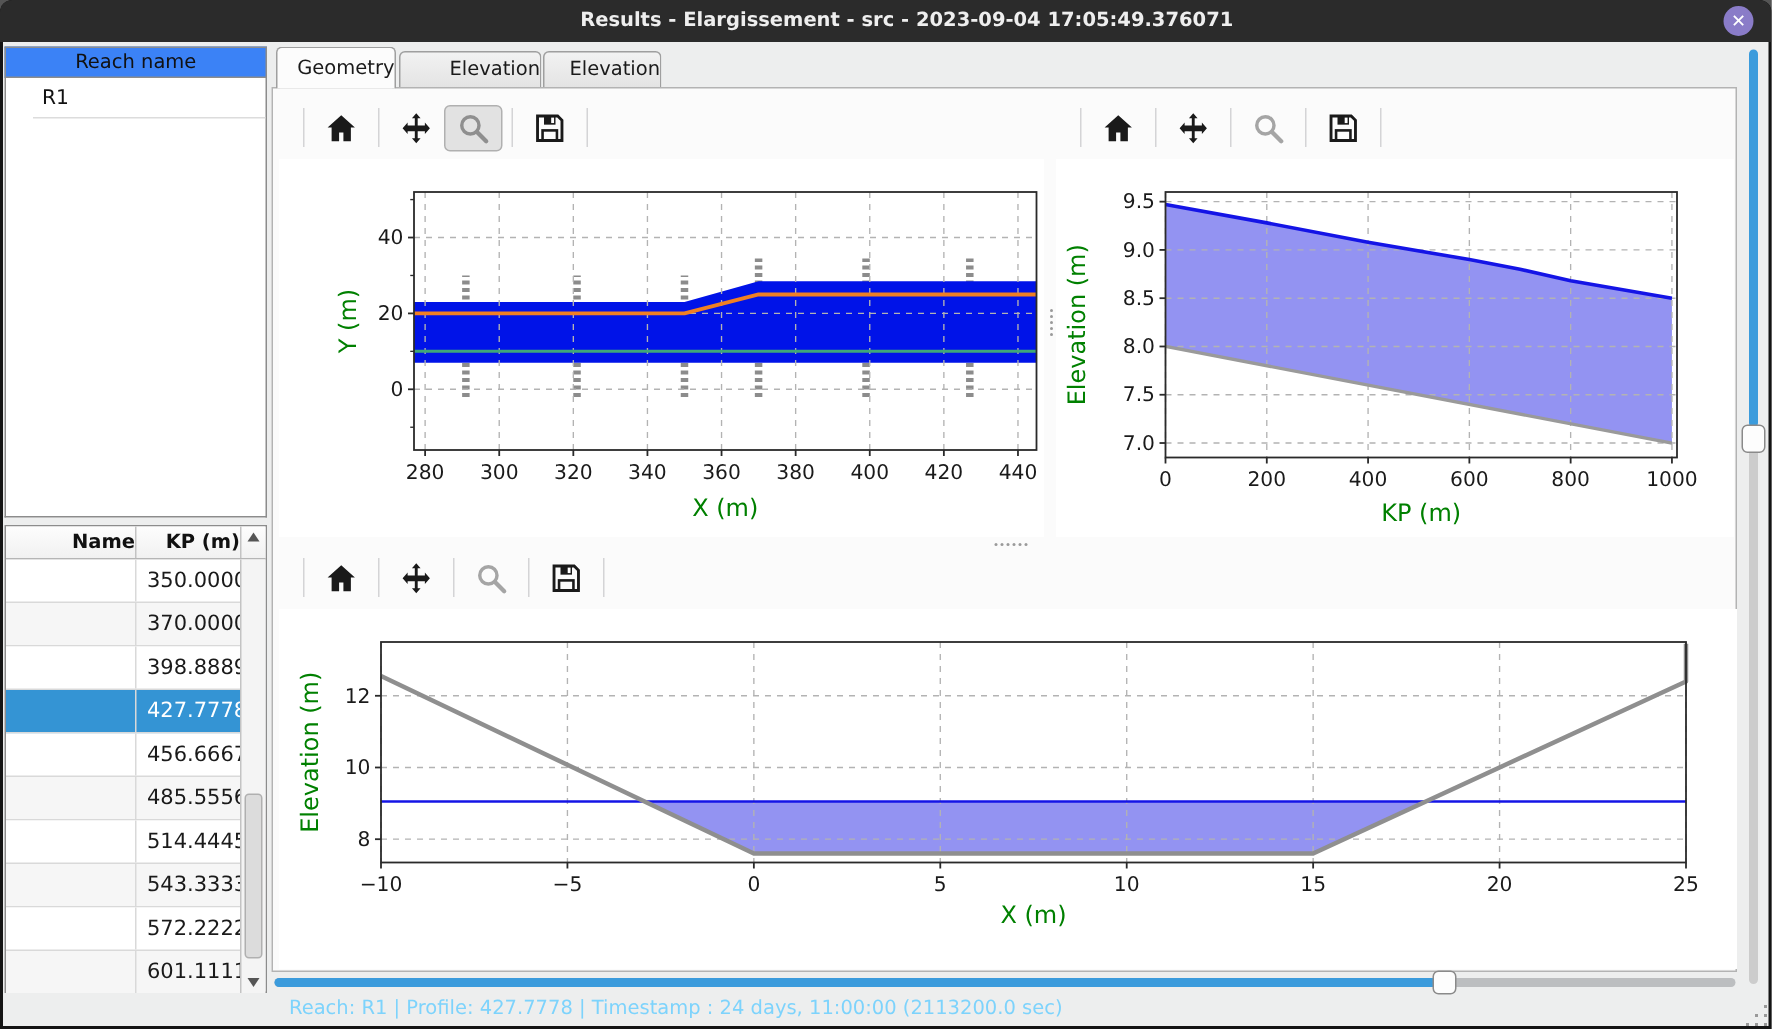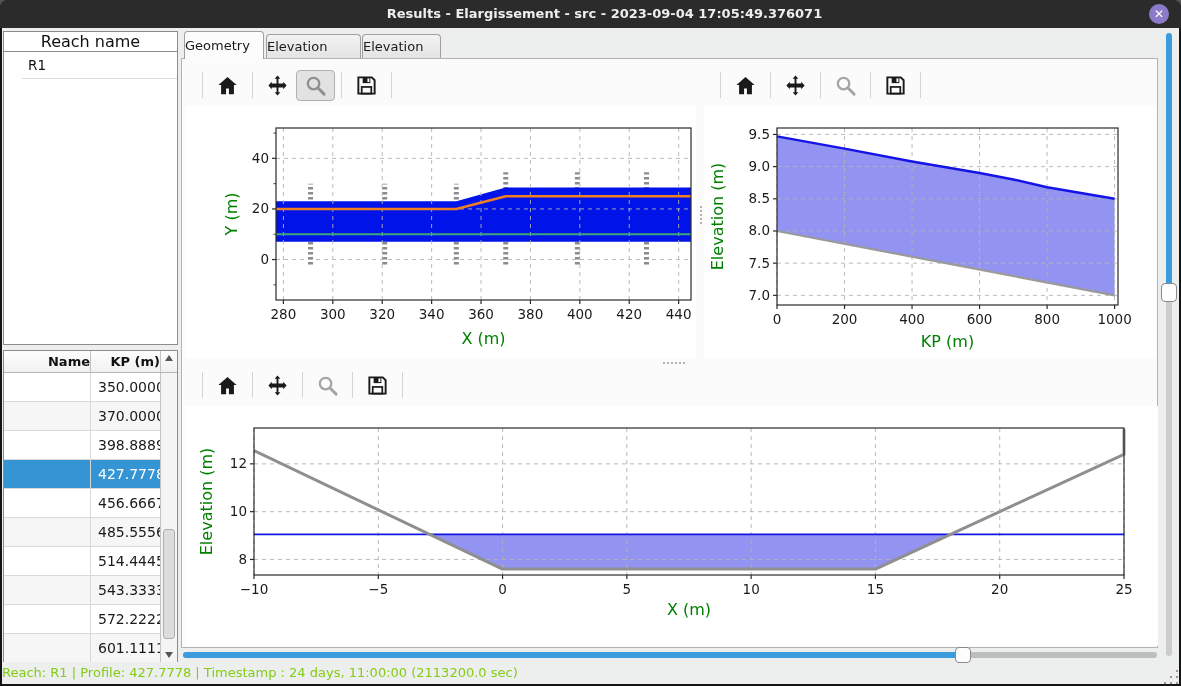--- a/index.html
+++ b/index.html
@@ -5,21 +5,21 @@
   * { margin:0; padding:0; box-sizing:border-box; }
   html,body { background:#555; }
   body { font-family:"DejaVu Sans","Liberation Sans",sans-serif; }
   .window { position:relative; width:1181px; height:686px; background:#141414; overflow:hidden; border-radius:8px 8px 0 0; }
   .titlebar { position:absolute; left:0; top:0; width:1181px; height:28px; background:#2b2b2b; border-radius:8px 8px 0 0; }
   .title-text { position:absolute; left:0; top:0; width:100%; height:28px; line-height:28px; text-align:center; color:#eeeeee; font-size:13px; font-weight:600;padding-left:28px; }
   .close-btn { position:absolute; right:12px; top:4px; width:20px; height:20px; border-radius:50%; background:#8a7cc8; color:#fff; font-size:12px; line-height:20px; text-align:center; cursor:pointer; }
   .main-bg { position:absolute; left:2px; top:28px; width:1177px; height:656px; background:#edeeee; }
 
   
-  .reach-header { position:absolute; left:3px; top:31px; width:175px; height:21px; background:#ffffff; border:1px solid #8c8c8c; text-align:center; font-size:16px; line-height:19px; color:#111; }
+  .reach-header { position:absolute; left:3px; top:31px; width:175px; height:21px; background:#3b82f6; border:1px solid #8c8c8c; text-align:center; font-size:13px; line-height:19px; color:#111; }
   .reach-list { position:absolute; left:3px; top:52px; width:175px; height:293px; background:#ffffff; border:1px solid #8c8c8c; border-top:none;padding-left:18px; }
   .reach-row { height:27px; line-height:27px; padding-left:6px; font-size:13.5px; color:#111; border-bottom:1px solid #dcdcdc; }
 
   .ptable { position:absolute; left:3px; top:350px; width:175px; height:312px; background:#ffffff; border:1px solid #8c8c8c; }
   .ptable-head { display:flex; height:22px; background:linear-gradient(#fdfdfd,#f1f1f1); border-bottom:1px solid #b5b5b5; font-size:13px; font-weight:bold; color:#111; }
   .hcell { line-height:21px; text-align:right; }
   .hcell.name { width:87px; border-right:1px solid #c3c3c3; }
   .hcell.kp { width:70px; border-right:1px solid #c3c3c3; }
   .ptable-body { position:absolute; left:0; top:22px; width:156px; height:289px; overflow:hidden; }
   .trow { display:flex; height:29px; border-bottom:1px solid #d9d9d9; background:#ffffff; }
@@ -28,21 +28,21 @@
   .trow.selected .tcell { color:#ffffff; }
   .tcell { font-size:14px; color:#1a1a1a; line-height:28px; }
   .tcell.name { width:87px; border-right:1px solid #d9d9d9; }
   .tcell.kp { width:69px; padding-left:7px; }
   .vscroll { position:absolute; right:0; top:22px; width:17px; height:289px; background:#f4f4f4; border-left:1px solid #c3c3c3; }
   .arrow-up { position:absolute; top:-18px; left:4px; width:0; height:0; border-left:4px solid transparent; border-right:4px solid transparent; border-bottom:6px solid #555; }
   .arrow-down { position:absolute; bottom:4px; left:4px; width:0; height:0; border-left:4px solid transparent; border-right:4px solid transparent; border-top:6px solid #555; }
   .vthumb { position:absolute; left:2px; top:156px; width:12px; height:110px; background:#dcdcdc; border:1px solid #b0b0b0; border-radius:3px; }
 
   
-  .tab { position:absolute; font-size:13px; color:#1a1a1a; text-align:left; border:1px solid #9f9f9f; border-bottom:none; border-radius:4px 4px 0 0; background:linear-gradient(#f2f2f2,#e3e3e3); }
+  .tab { position:absolute; font-size:13px; color:#1a1a1a; text-align:right; border:1px solid #9f9f9f; border-bottom:none; border-radius:4px 4px 0 0; background:linear-gradient(#f2f2f2,#e3e3e3); }
   .tab.active { background:#fcfcfc; z-index:3; }
   .tabpanel { position:absolute; left:181px; top:58px; width:977px; height:590px; background:#fbfbfb; border:1px solid #b3b3b3; }
 
   
   .toolbar { position:absolute; display:flex; align-items:center; height:34px; }
   .tbtn { padding:0 7px; display:flex; align-items:center; cursor:pointer; }
   .tbtn svg { width:23px; height:23px; }
   .tbtn.pressed { background:#e2e2e2; border:1px solid #b0b0b0; border-radius:4px; padding:3px 7px; }
   .tsep { width:1px; height:26px; background:#d4d4d6; margin:0 6px; }
   .coord { position:absolute; left:440px; top:74px; width:256px; height:20px; text-align:right; font-size:13px; color:#1a1a1a; white-space:pre; }
@@ -54,21 +54,21 @@
   .dot { position:absolute; width:2px; height:2px; background:#9a9a9a; border-radius:1px; }
 
   
   .hslider-track { position:absolute; left:183px; top:652px; width:974px; height:6px; background:#bcbec0; border-radius:3px; }
   .hslider-fill { position:absolute; left:0; top:0; width:778px; height:6px; background:#3b9bdc; border-radius:3px; }
   .hslider-thumb { position:absolute; left:955px; top:647px; width:16px; height:16px; background:#fdfdfd; border:1px solid #8a8a8a; border-radius:4px; }
   .vslider-fill { position:absolute; left:1166px; top:33px; width:6px; height:252px; background:#3b9bdc; border-radius:3px; }
   .vslider-track { position:absolute; left:1166px; top:285px; width:6px; height:371px; background:#cccccc; border-radius:3px; }
   .vslider-thumb { position:absolute; left:1161px; top:283px; width:16px; height:19px; background:#fdfdfd; border:1px solid #8a8a8a; border-radius:4px; }
 
-  .statusbar { position:absolute; left:2px; top:663px; width:947px; height:21px; font-size:13px; color:#84cc16; text-align:left; padding-right:50px; line-height:20px; white-space:pre; }
+  .statusbar { position:absolute; left:2px; top:663px; width:947px; height:21px; font-size:13px; color:#7dd3fc; text-align:center; padding-right:50px; line-height:20px; white-space:pre; }
   .grip { position:absolute; left:1164px; top:670px; width:2px; height:2px; background:transparent;
           box-shadow:12px 0 #999, 6px 6px #999, 12px 6px #999, 0 12px #999, 6px 12px #999, 12px 12px #999; }
 </style>
 </head>
 <body>
 
 <div class="window">
 
   <div class="titlebar">
     <div class="title-text">Results - Elargissement - src - 2023-09-04 17:05:49.376071</div>

